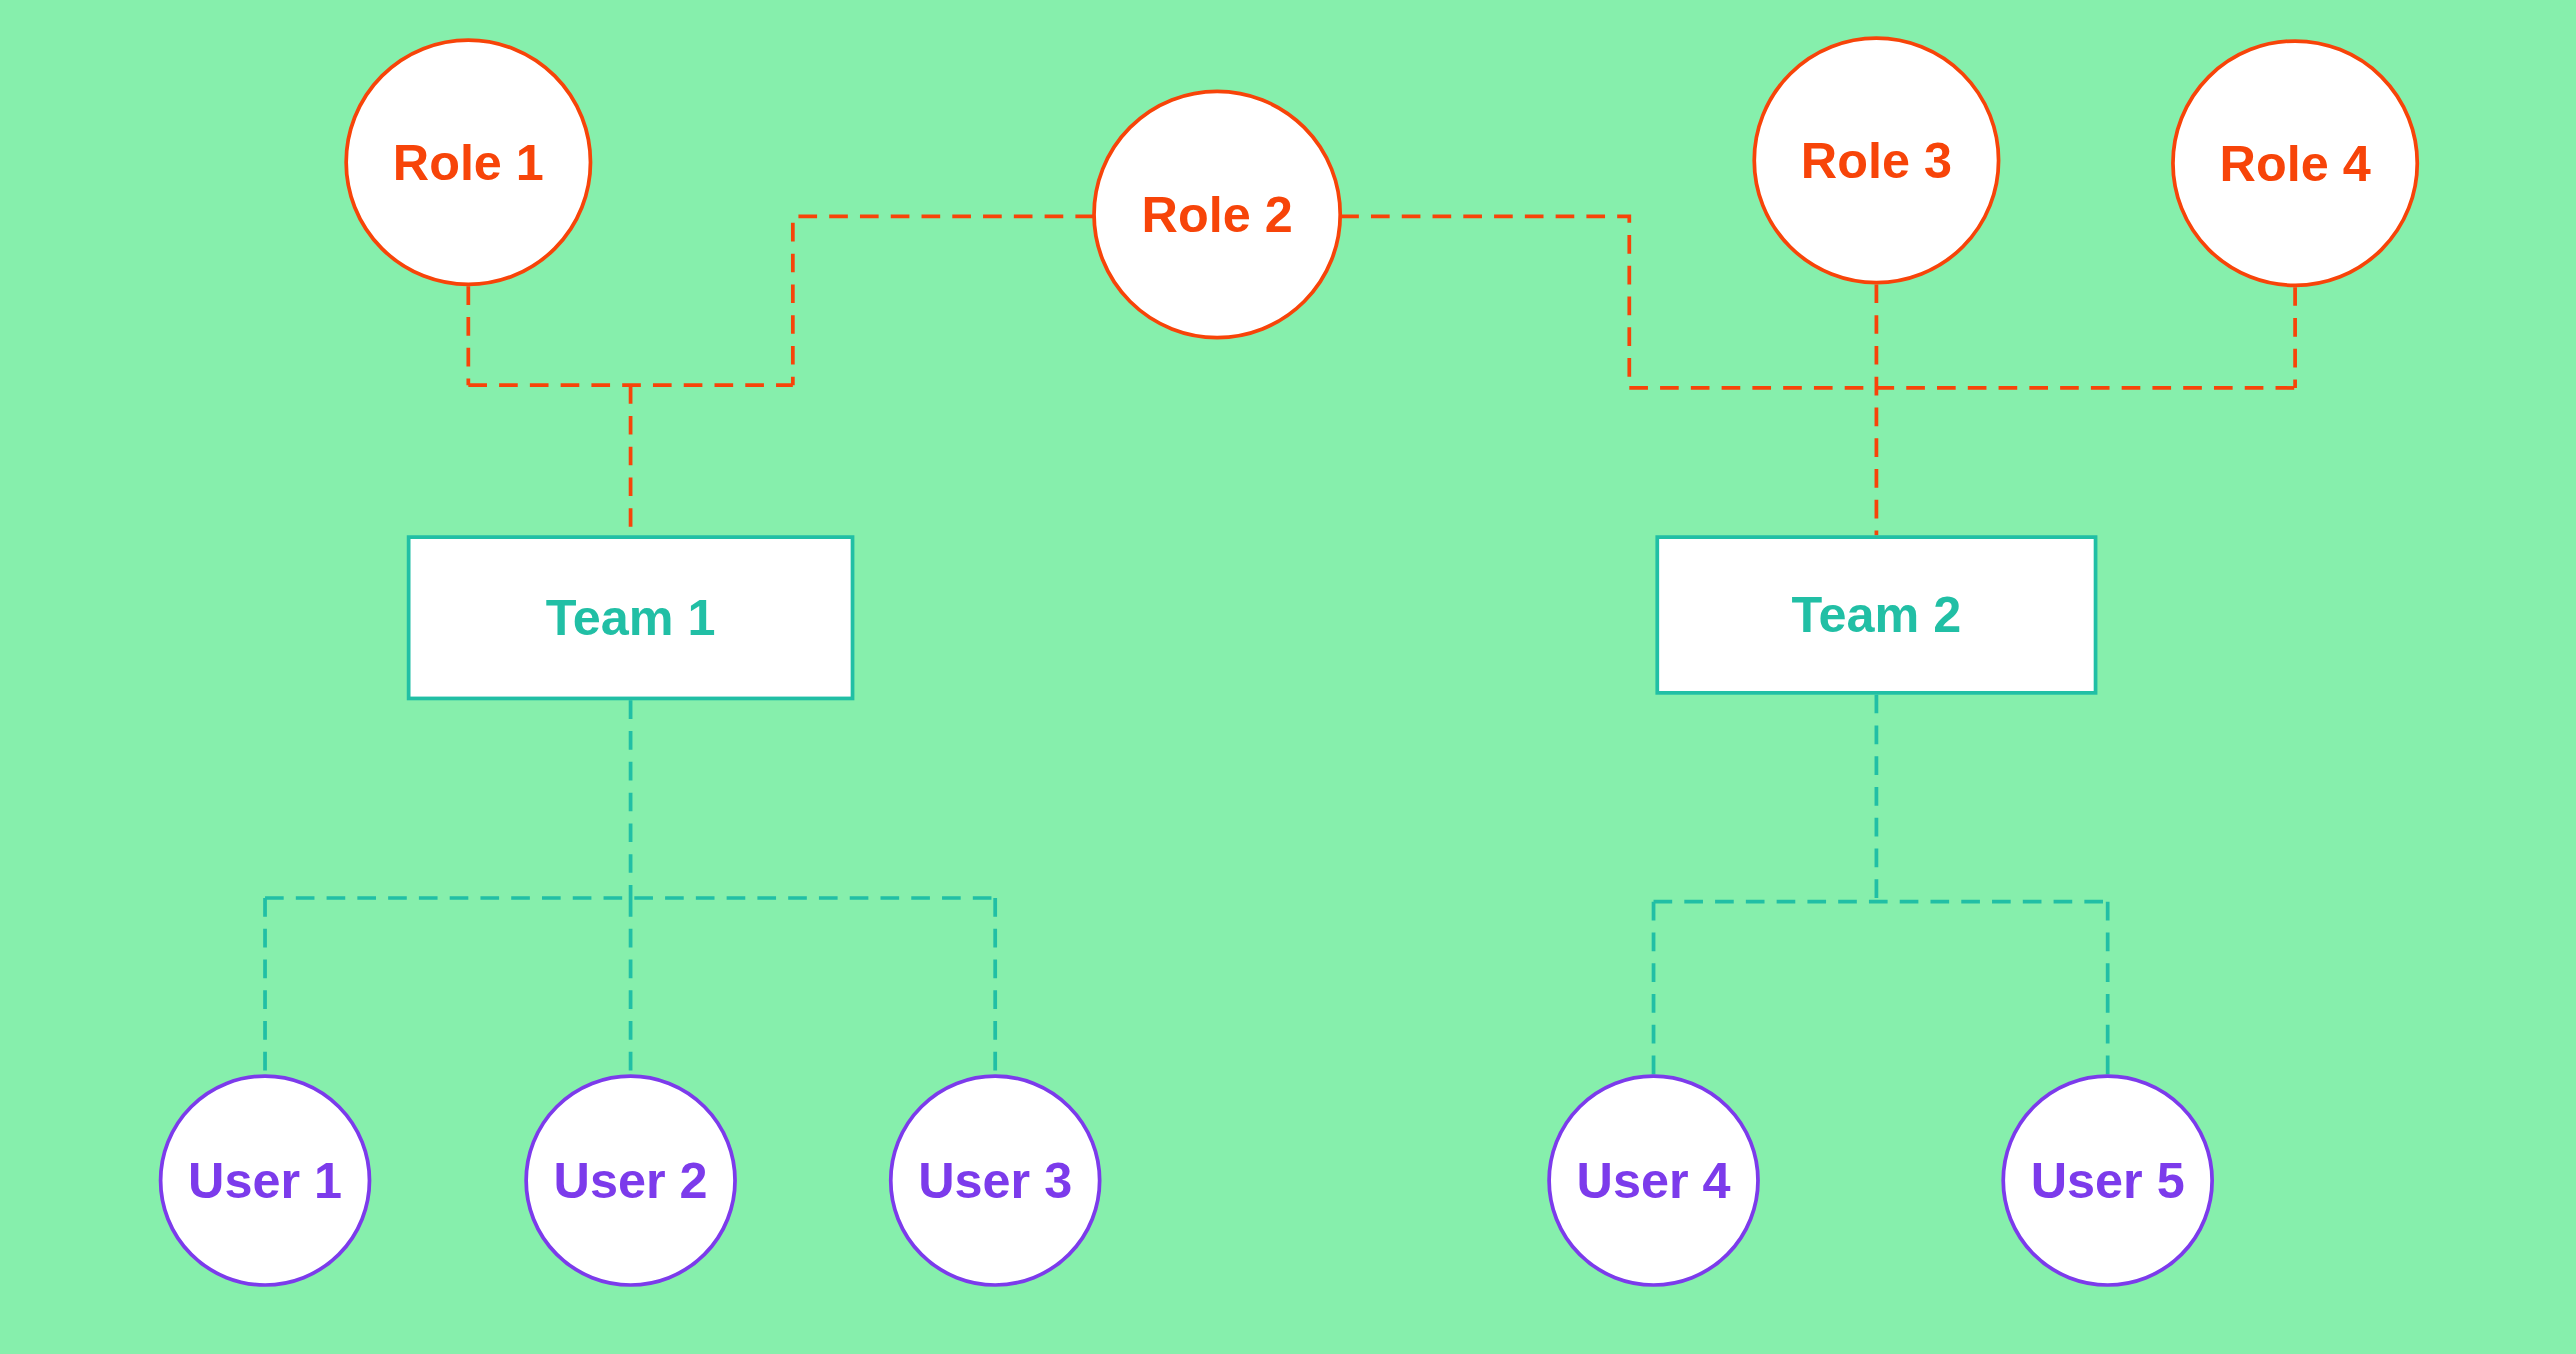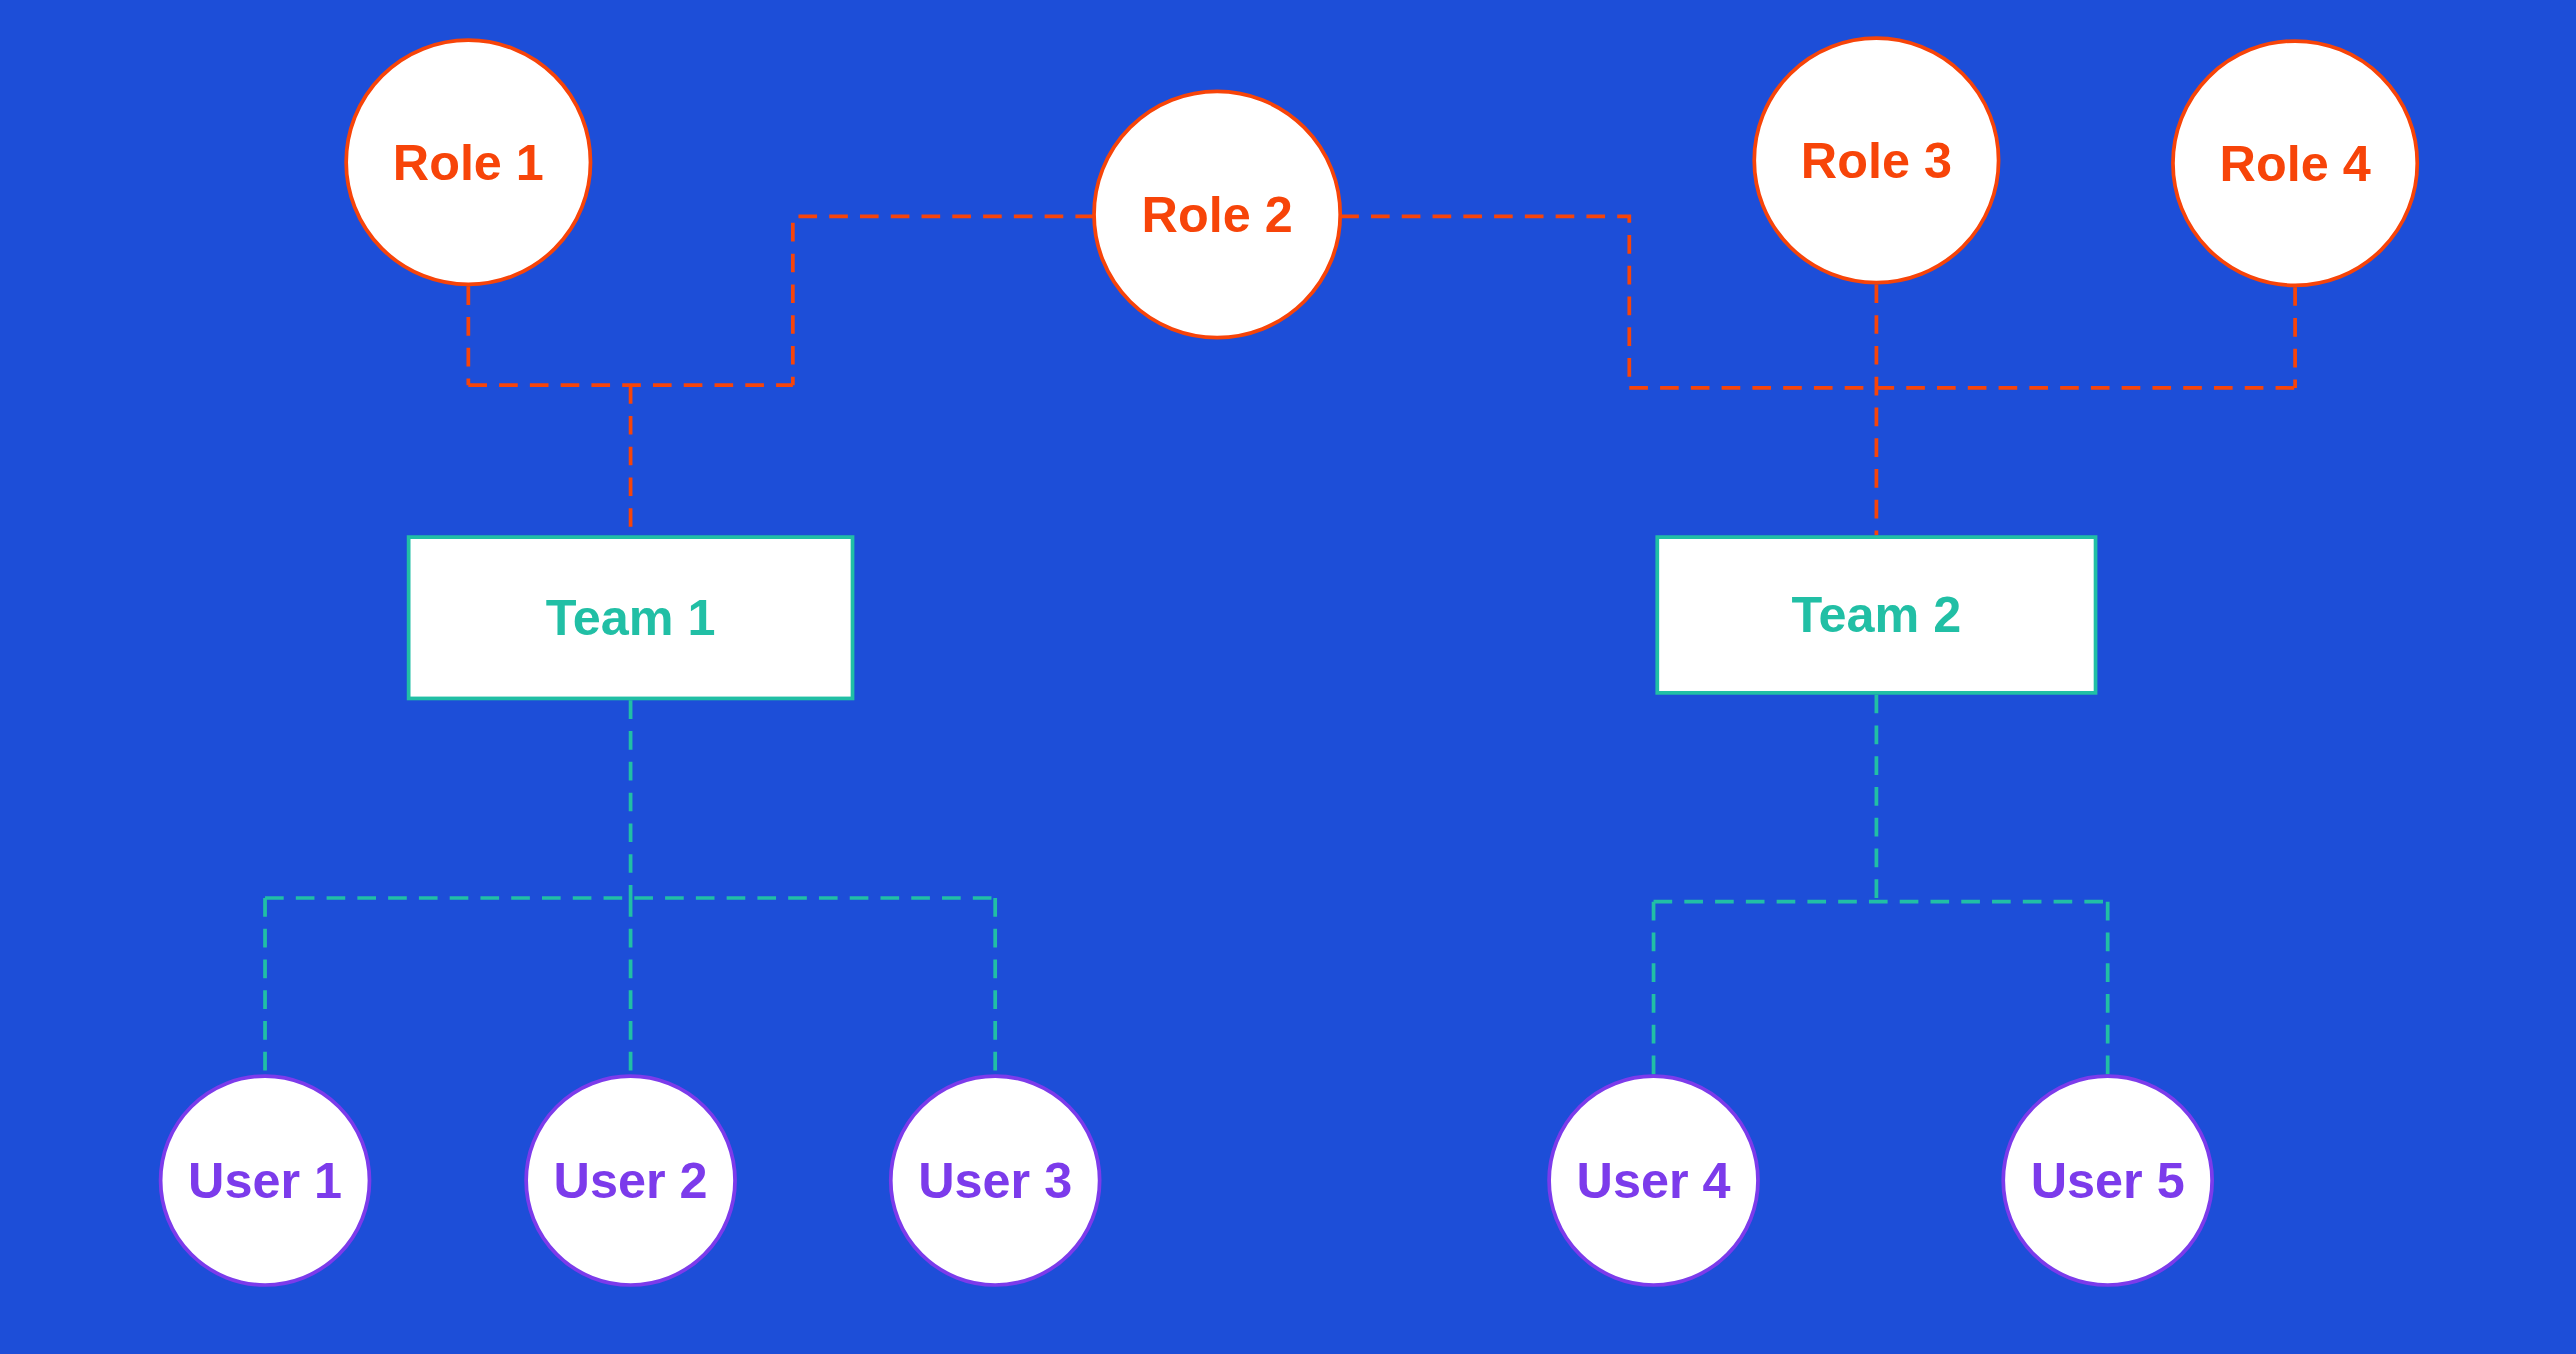--- a/index.html
+++ b/index.html
@@ -4,21 +4,21 @@
 <style>
   html, body {
     margin: 0;
     padding: 0;
     background: #ffffff;
   }
   .canvas {
     position: relative;
     width: 2576px;
     height: 1354px;
-    background: #1d4ed8;
+    background: #86efac;
     font-family: "Liberation Sans", sans-serif;
   }
   svg { display: block; }
   .node-label {
     font-family: "Liberation Sans", "DejaVu Sans", sans-serif;
     font-weight: bold;
     font-size: 54px;
     text-anchor: middle;
   }
   .role-label  { fill: #f74409; }

